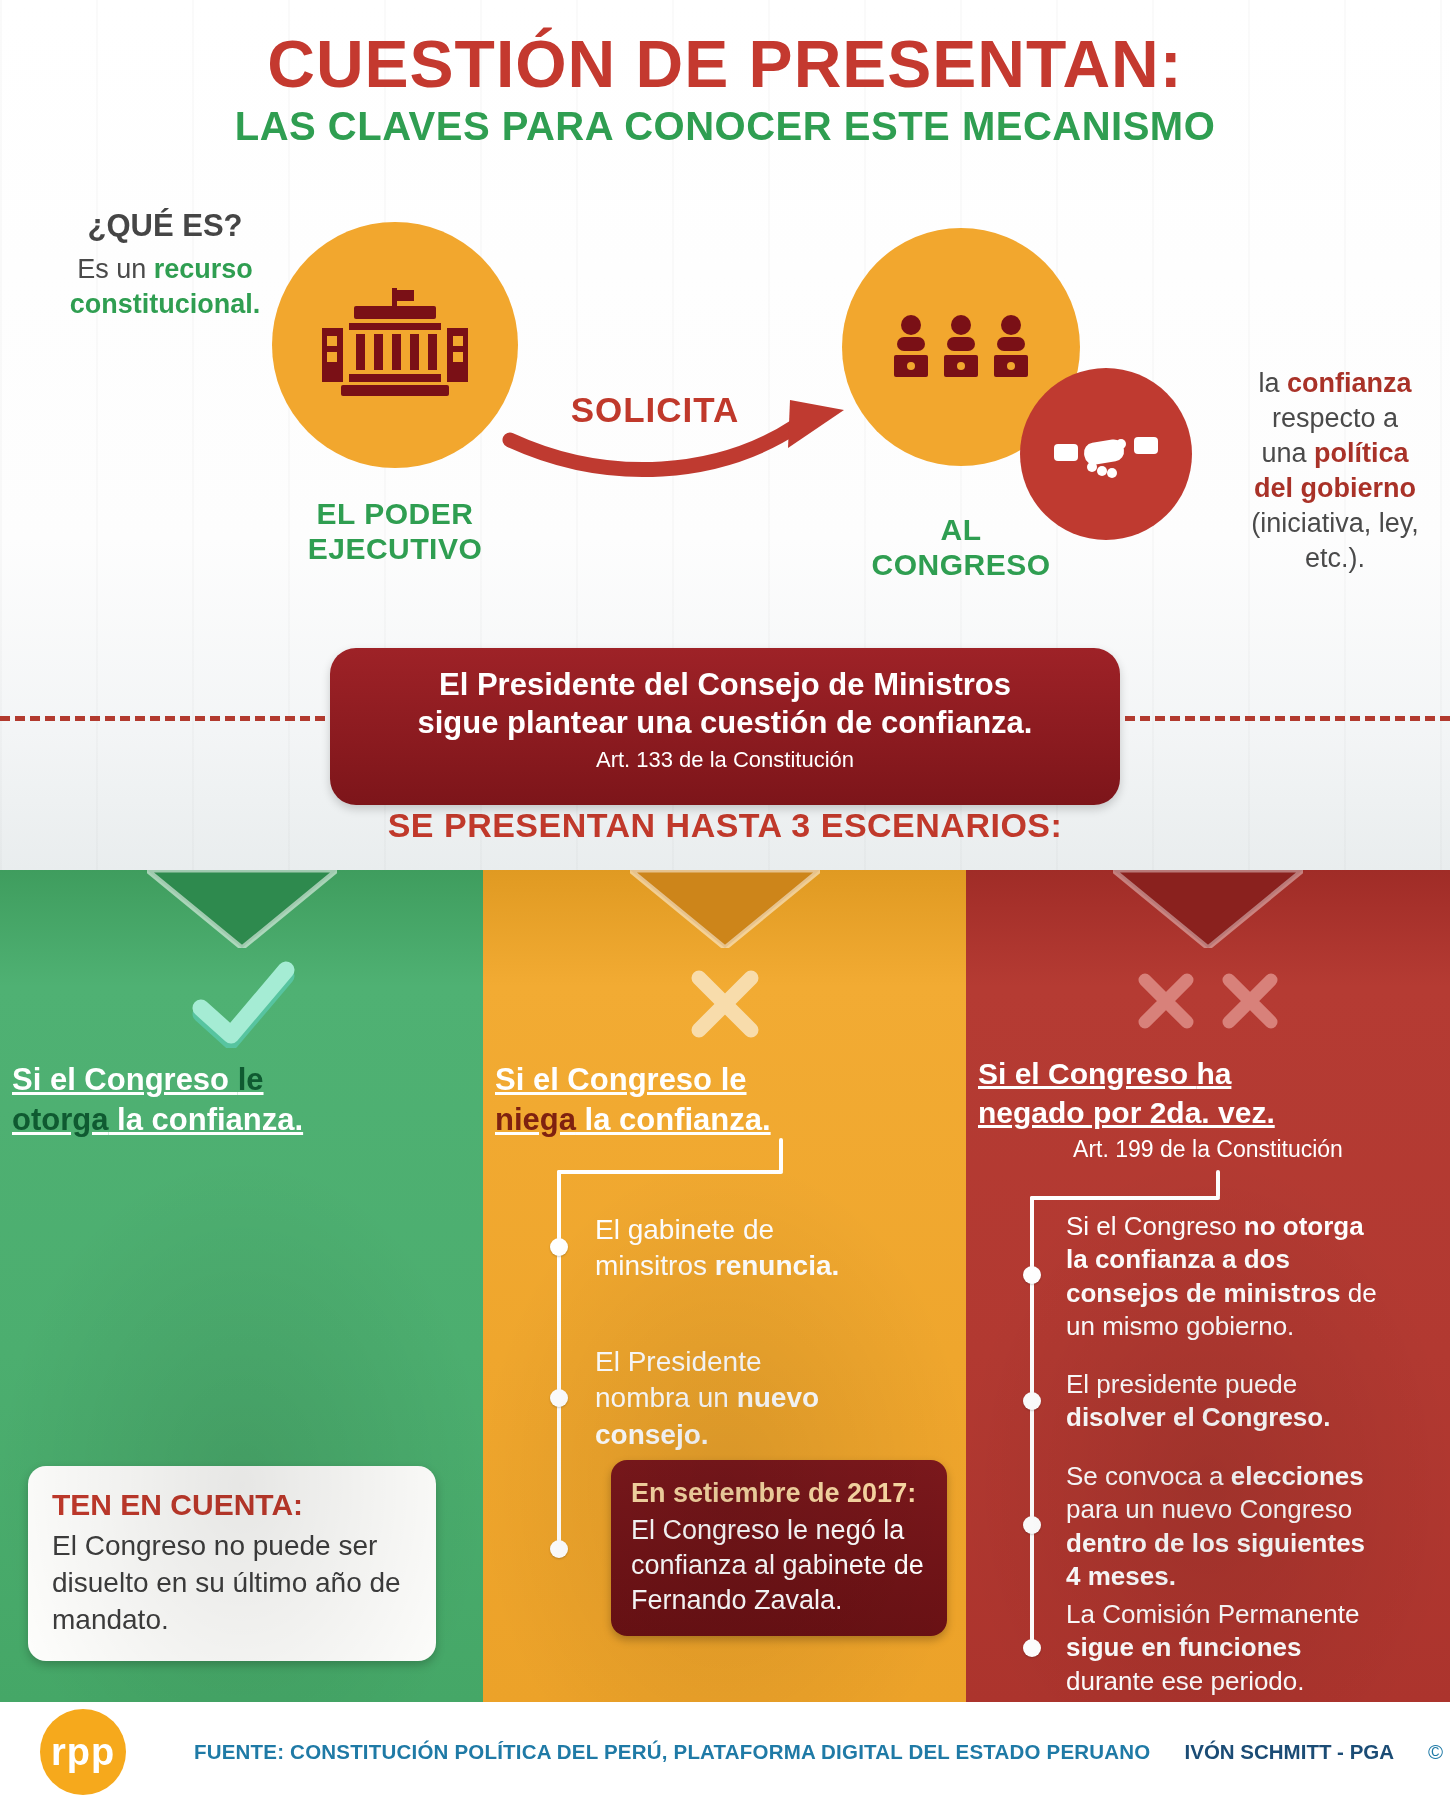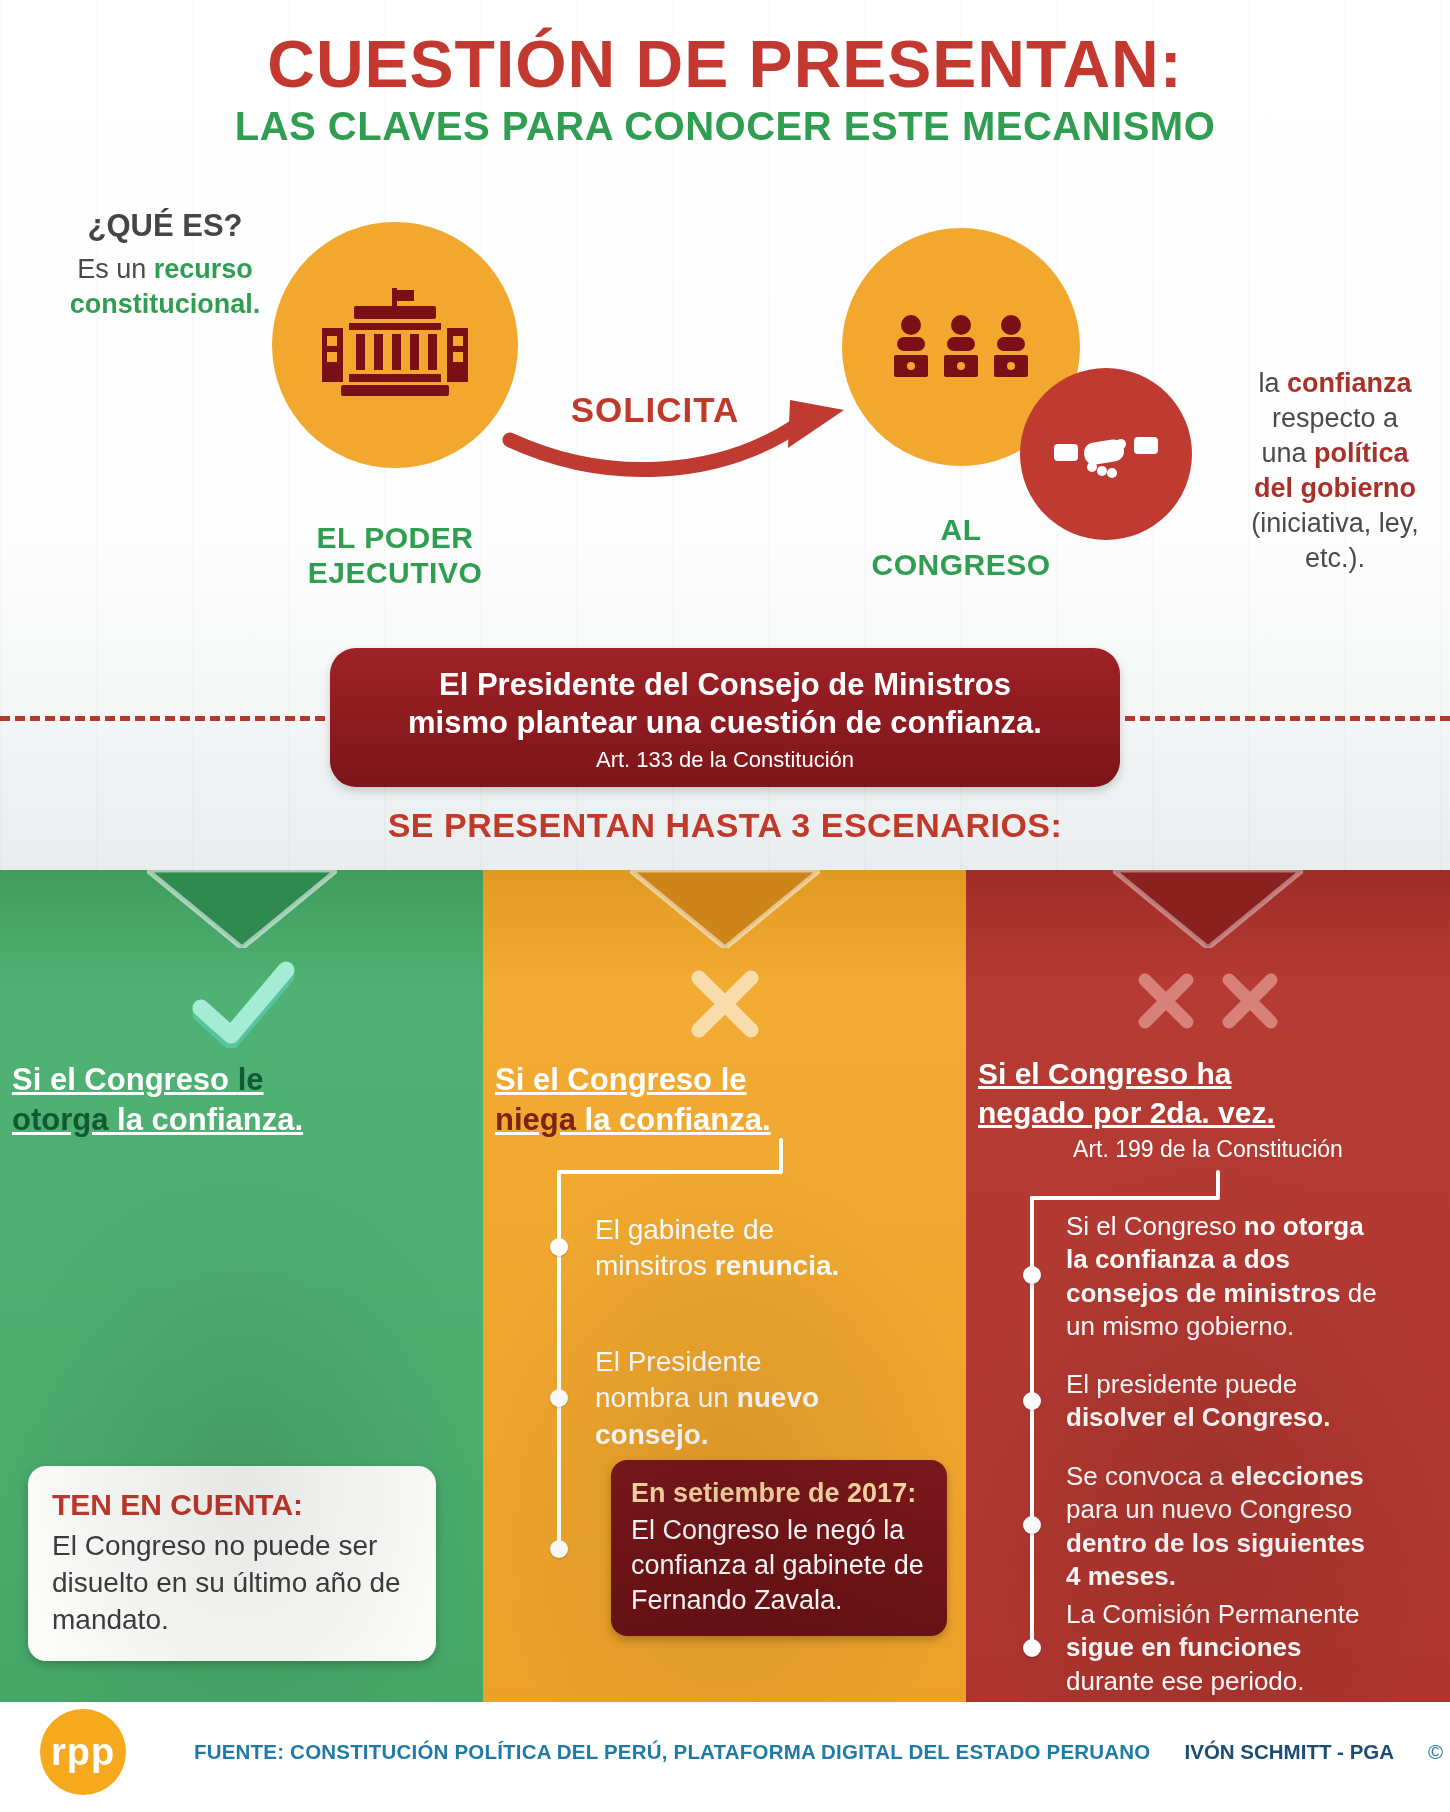--- a/index.html
+++ b/index.html
@@ -33,35 +33,35 @@
 
   .circle { position:absolute; border-radius:50%; background:#f2a72e;
             display:flex; align-items:center; justify-content:center; }
   .circle-exec { left:272px; top:222px; width:246px; height:246px; }
   .circle-cong { left:842px; top:228px; width:238px; height:238px; }
   .circle-hand { position:absolute; left:1020px; top:368px; width:172px; height:172px;
                  border-radius:50%; background:#bf3a30;
                  display:flex; align-items:center; justify-content:center; }
   .big-label { position:absolute; text-align:center; font-size:30px; font-weight:800;
                color:#2f9e51; line-height:1.18; letter-spacing:0.5px; }
-  .label-exec { left:260px; top:520px; width:270px; }
+  .label-exec { left:260px; top:496px; width:270px; }
   .label-cong { left:830px; top:512px; width:262px; }
   .solicita { position:absolute; left:540px; top:390px; width:230px; text-align:center;
               font-size:35px; font-weight:800; color:#c0392b; letter-spacing:1px; }
   .arrow-svg { position:absolute; left:498px; top:398px; }
   .confianza { position:absolute; left:1228px; top:366px; width:214px; text-align:center;
                font-size:27px; color:#4a4a4a; line-height:1.3; }
   .confianza .b { color:#a93228; }
 
   .dashed { position:absolute; left:0; top:716px; width:100%; height:0;
             border-top:5px dashed #b23a2e; z-index:1; }
   .banner {
     position:absolute; left:50%; transform:translateX(-50%); top:648px; width:790px;
     background:linear-gradient(180deg,#9e2227,#7d151a); border-radius:26px;
-    text-align:center; padding:18px 24px 14px; z-index:2; color:#ffffff;
+    text-align:center; padding:18px 24px 32px; z-index:2; color:#ffffff;
     box-shadow:0 4px 10px rgba(0,0,0,0.18);
   }
   .banner-l1, .banner-l2 { font-size:31px; font-weight:800; line-height:1.22; }
   .banner-l3 { font-size:22px; margin-top:5px; }
   .scen-heading {
     position:absolute; top:806px; left:0; width:100%; text-align:center;
     font-size:34px; font-weight:700; color:#c0392b; letter-spacing:0.5px;
   }
   .scen-heading .b { font-weight:900; }
 
@@ -210,21 +210,21 @@
     <div class="confianza rich pre"><span>la </span><span class="b">confianza</span><span>
 respecto a
 una </span><span class="b">política</span><span>
 </span><span class="b">del gobierno</span><span>
 (iniciativa, ley,
 etc.).</span></div>
 
     <div class="dashed"></div>
     <div class="banner">
       <div class="banner-l1">El Presidente del Consejo de Ministros</div>
-      <div class="banner-l2">mismo plantear una cuestión de confianza.</div>
+      <div class="banner-l2">sigue plantear una cuestión de confianza.</div>
       <div class="banner-l3">Art. 133 de la Constitución</div>
     </div>
 
     <div class="scen-heading rich"><span>SE PRESENTAN HASTA </span><span class="b">3 ESCENARIOS:</span></div>
   </section>
 
   <section class="col col-green">
     <svg class="notch" width="190" height="78" viewBox="0 0 190 78">
       <polygon points="0,0 190,0 95,78" fill="#2e8a4e" stroke="rgba(255,255,255,0.55)" stroke-width="5"></polygon>
     </svg>

